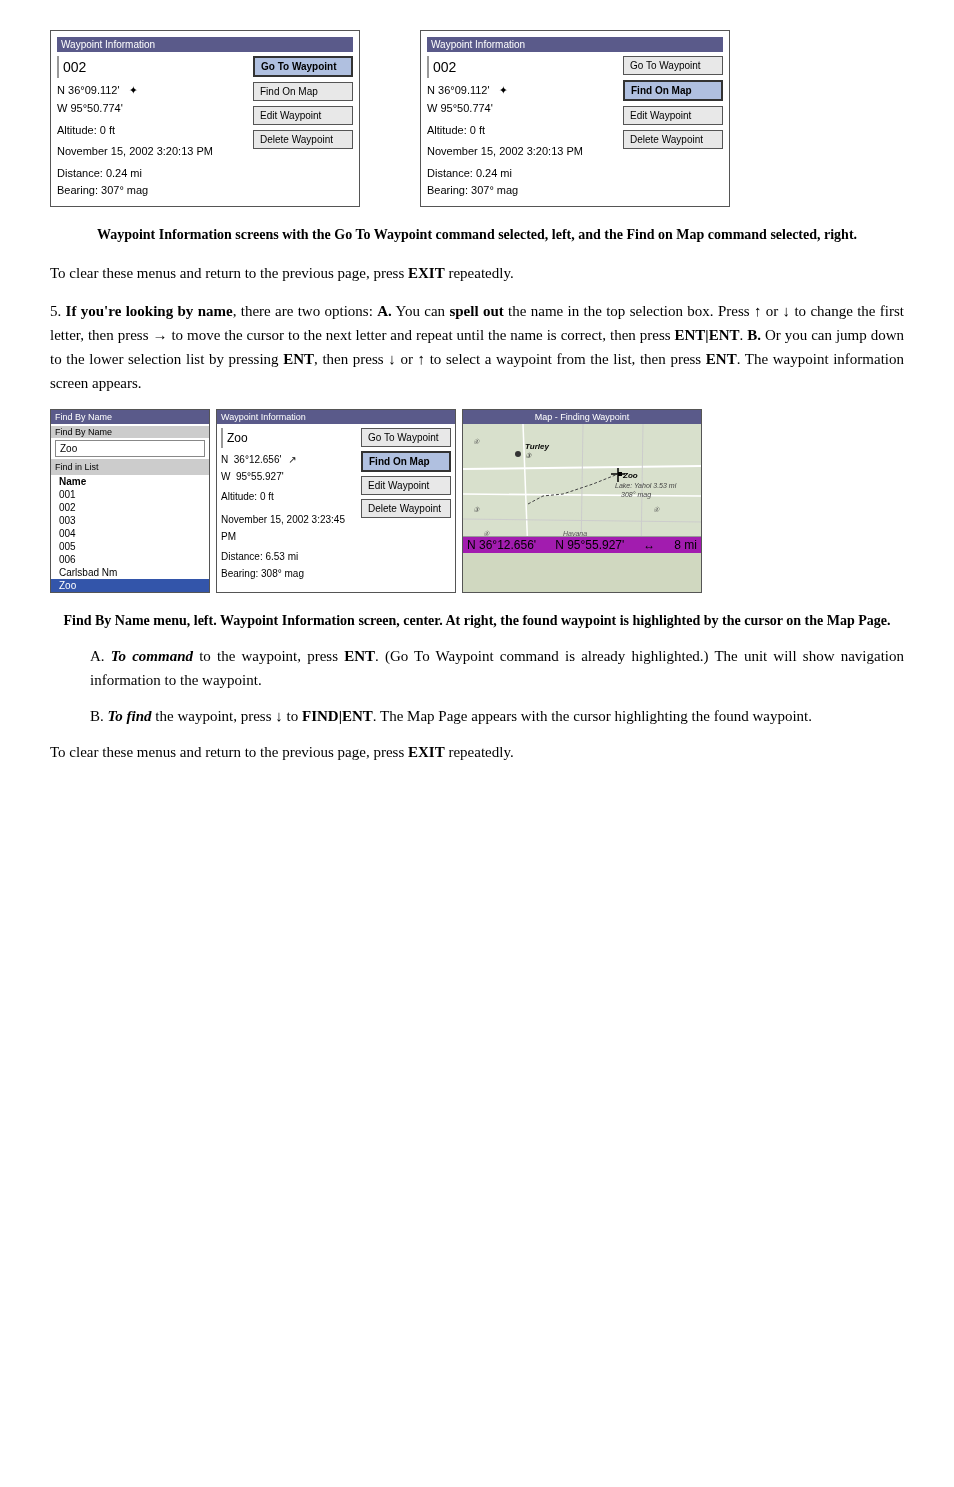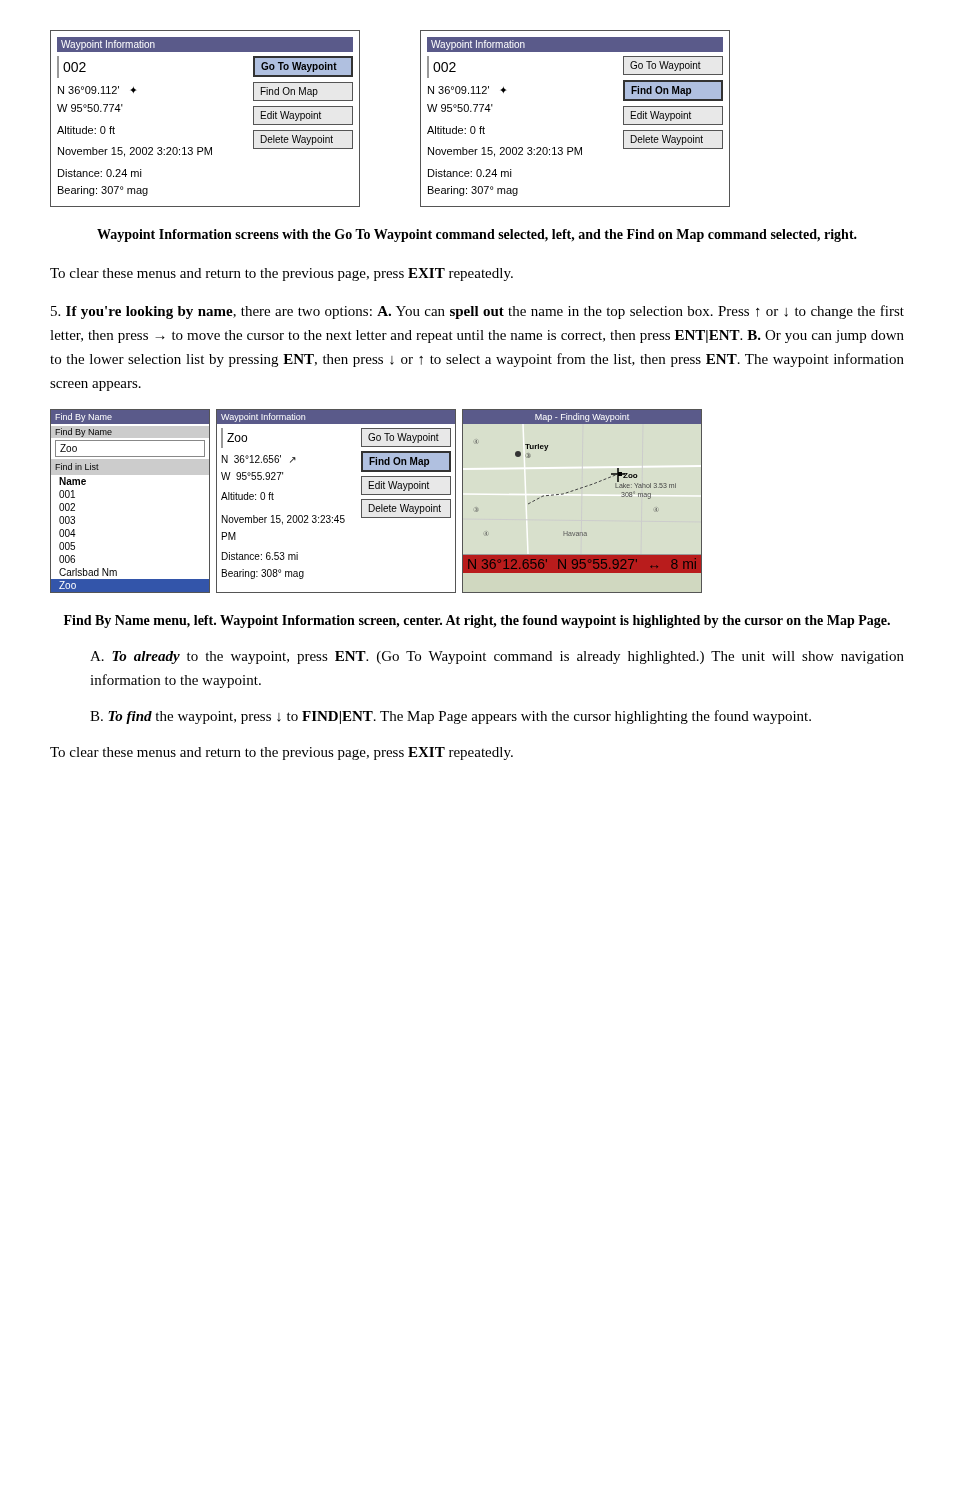--- a/index.html
+++ b/index.html
@@ -215,29 +215,30 @@
     .map-title {
       background: #5a5a8a;
       color: #fff;
       font-size: 9px;
       padding: 2px 4px;
       text-align: center;
     }
 
     .map-content {
       position: relative;
-      height: 130px;
+      height: 112px;
       overflow: hidden;
+      font-style: italic;
     }
 
     .map-bottom-bar {
-      background: #b91c1c;
+      background: #a21caf;
       border-top: 1px solid #999;
       padding: 1px 4px;
-      font-size: 14px;
+      font-size: 12px;
       display: flex;
       justify-content: space-between;
     }
 
     
     .bottom-caption-bold {
       font-weight: bold;
       text-align: center;
       font-size: 14px;
       margin-bottom: 14px;
@@ -418,21 +419,21 @@
     </div>
   </div>
 
 </div>
 
 <p class="bottom-caption-bold">
   <span>Find By Name menu, left. Waypoint Information screen, center. At right, the found waypoint is highlighted by the cursor on the Map Page.</span>
 </p>
 
 <p class="indent-para">
-  A. <i><b>To already</b></i> to the waypoint, press <b>ENT</b>. (Go To Waypoint command is already highlighted.) The unit will show navigation information to the waypoint.
+  A. <i><b>To command</b></i> to the waypoint, press <b>ENT</b>. (Go To Waypoint command is already highlighted.) The unit will show navigation information to the waypoint.
 </p>
 
 <p class="indent-para">
   B. <i><b>To find</b></i> the waypoint, press ↓ to <b>FIND|ENT</b>. The Map Page appears with the cursor highlighting the found waypoint.
 </p>
 
 <p class="body-text">
   To clear these menus and return to the previous page, press <b>EXIT</b> repeatedly.
 </p>
 

